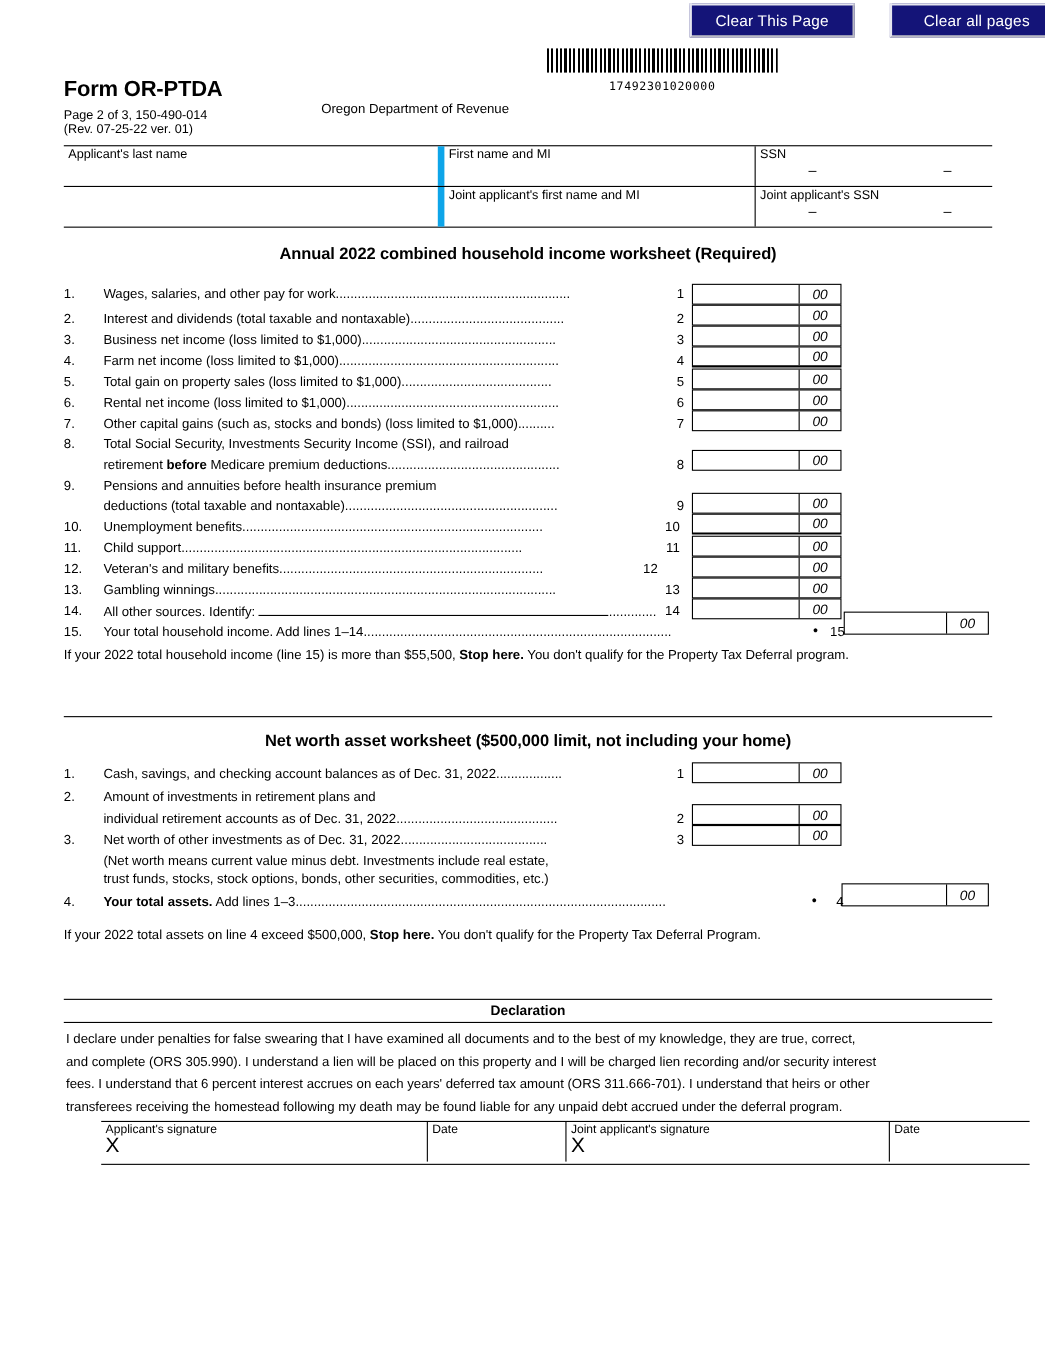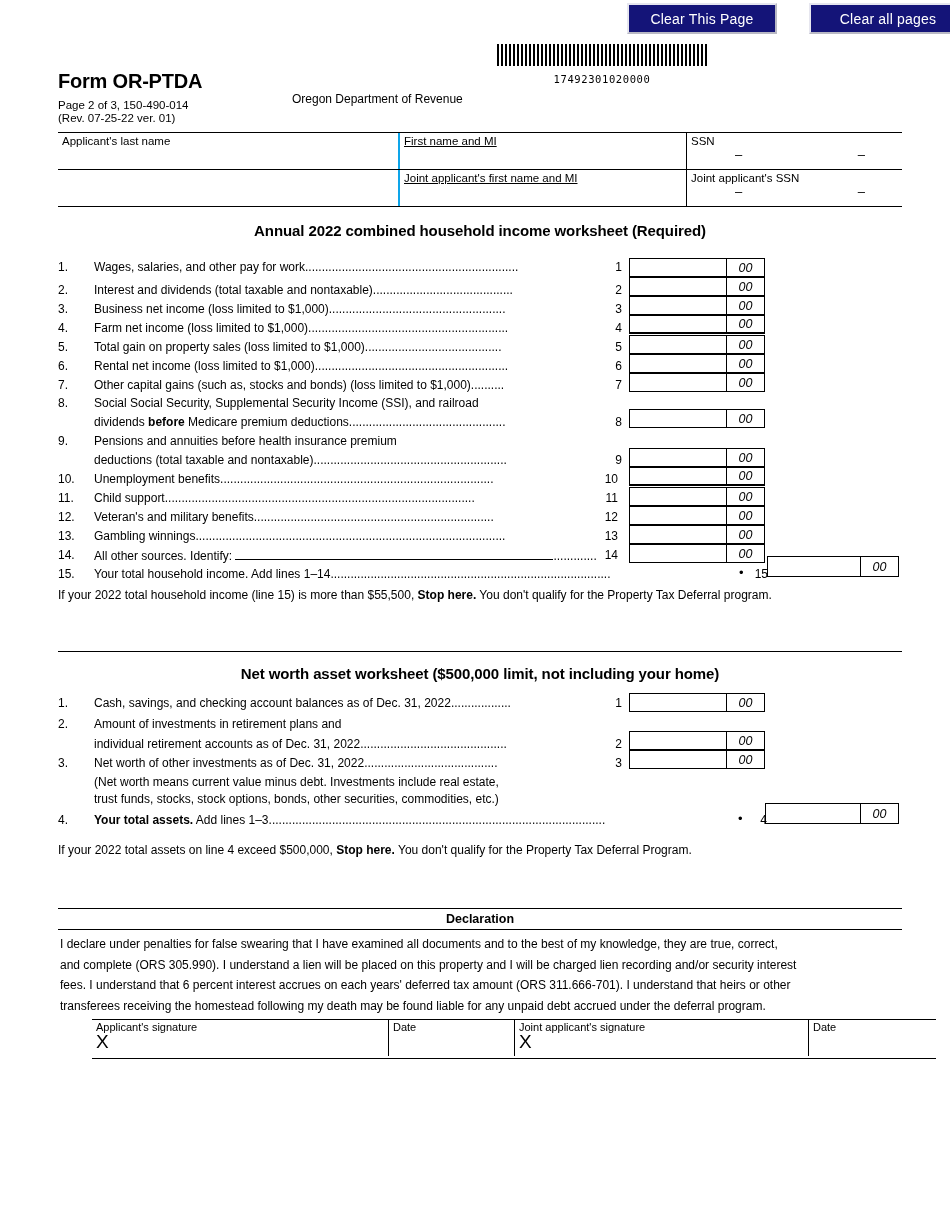--- a/index.html
+++ b/index.html
@@ -35,21 +35,21 @@
   #barcode{height:22px;width:210px;
     background-image:repeating-linear-gradient(to right,#000 0 2px,#fff 2px 4px);
   }
   #barcode-num{margin-top:7px;text-align:center;font-family:"DejaVu Sans Mono",monospace;font-size:10.5px;letter-spacing:.6px;}
 
   
   #namegrid{left:58px;top:132px;width:844px;}
   .nrow{position:relative;height:36px;border-top:1.6px solid #000;}
   .nrow.last{border-bottom:1.6px solid #000;}
   .ncell{position:absolute;top:0;height:36px;box-sizing:border-box;}
-  .ncell.mid{left:340px;width:288px;border-left:2px solid #0ea5e9;text-decoration:underline;}
+  .ncell.mid{left:340px;width:288px;border-left:6px solid #0ea5e9;}
   .ncell.right{left:628px;width:216px;border-left:1px solid #000;}
   .ncell.leftc{left:0;width:340px;}
   .nlab{font-size:11.5px;padding:2px 0 0 4px;}
   .ssn-dashes{position:absolute;left:48px;top:14px;width:130px;
     display:flex;justify-content:space-between;font-size:13px;}
 
   
   .sectitle{text-align:center;font-size:15px;font-weight:bold;letter-spacing:-.1px;}
   #inc-title{left:58px;top:222px;width:844px;}
   #nw-title{left:58px;top:665px;width:844px;}
@@ -215,24 +215,24 @@
   <span class="wtxt"><span>Other capital gains (such as, stocks and bonds) (loss limited to $1,000)</span><span class="leaders">..........</span></span>
 </div>
 <div class="lineno" style="left:600px;top:378px">7</div>
 <div class="mbox" style="left:629px;top:373px;width:136px">
   <div class="dollars"></div>
   <div class="cents">00</div>
 </div>
 
 <div class="wrow" style="top:396px">
   <span class="wnum">8.</span>
-  <span class="wtxt">Social Social Security, Supplemental Security Income (SSI), and railroad</span>
+  <span class="wtxt">Total Social Security, Investments Security Income (SSI), and railroad</span>
 </div>
 <div class="wrow" style="top:415px">
-  <span class="wtxt"><span>dividends </span><b>before</b><span> Medicare premium deductions</span><span class="leaders">...............................................</span></span>
+  <span class="wtxt"><span>retirement </span><b>before</b><span> Medicare premium deductions</span><span class="leaders">...............................................</span></span>
 </div>
 <div class="lineno" style="left:600px;top:415px">8</div>
 <div class="mbox" style="left:629px;top:409px;width:136px">
   <div class="dollars"></div>
   <div class="cents">00</div>
 </div>
 
 <div class="wrow" style="top:434px">
   <span class="wnum">9.</span>
   <span class="wtxt">Pensions and annuities before health insurance premium</span>
@@ -263,21 +263,21 @@
 <div class="lineno" style="left:596px;top:491px">11</div>
 <div class="mbox" style="left:629px;top:487px;width:136px">
   <div class="dollars"></div>
   <div class="cents">00</div>
 </div>
 
 <div class="wrow" style="top:510px">
   <span class="wnum">12.</span>
   <span class="wtxt"><span>Veteran's and military benefits</span><span class="leaders">........................................................................</span></span>
 </div>
-<div class="lineno" style="left:596px;top:510px">12</div>
+<div class="lineno" style="left:576px;top:510px">12</div>
 <div class="mbox" style="left:629px;top:506px;width:136px">
   <div class="dollars"></div>
   <div class="cents">00</div>
 </div>
 
 <div class="wrow" style="top:529px">
   <span class="wnum">13.</span>
   <span class="wtxt"><span>Gambling winnings</span><span class="leaders">.............................................................................................</span></span>
 </div>
 <div class="lineno" style="left:596px;top:529px">13</div>

